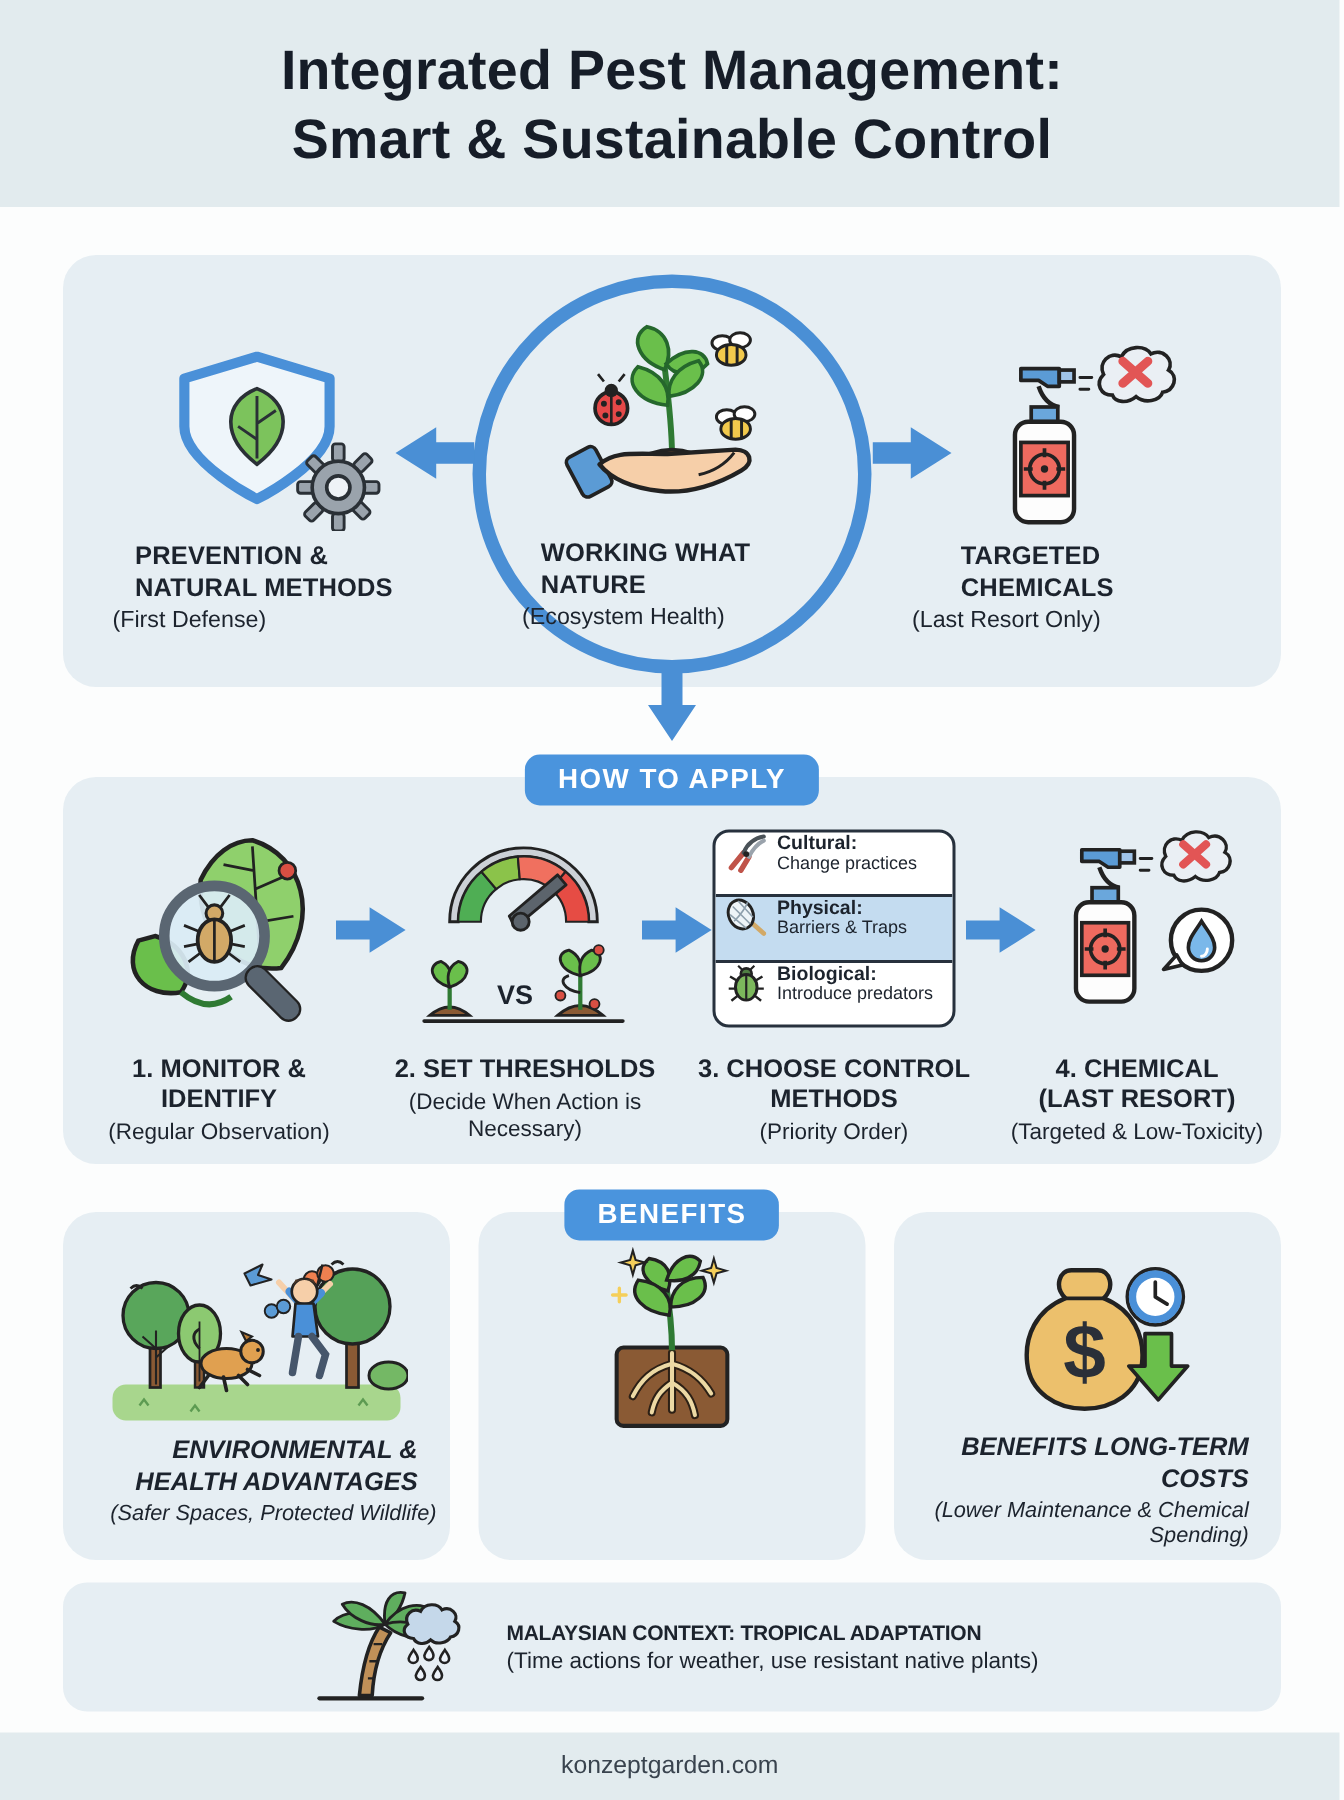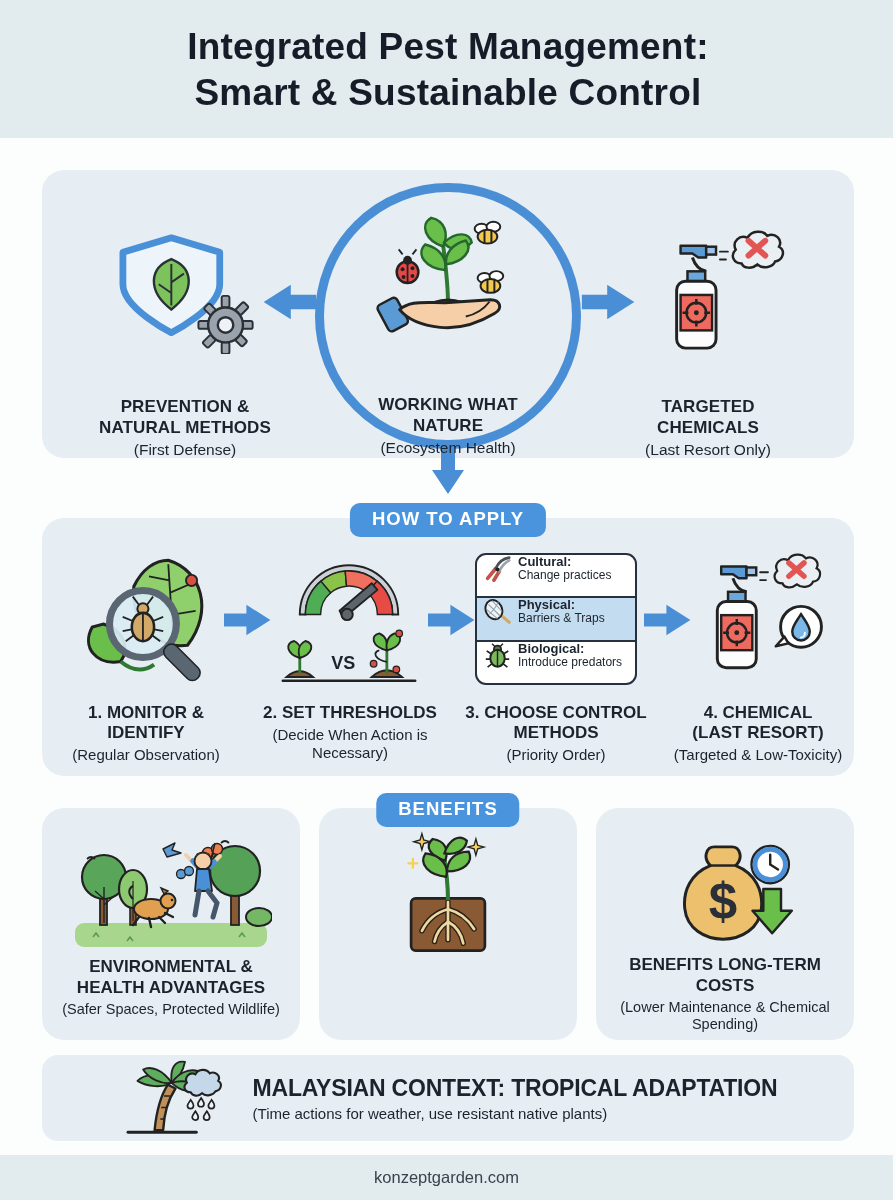--- a/index.html
+++ b/index.html
@@ -25,46 +25,46 @@
 
   .badge { position:absolute; transform:translateX(-50%); background:#4a94dd; color:#fff;
            font-weight:800; font-size:18.5px; letter-spacing:1px; line-height:1;
            padding:7px 22px 8px; border-radius:10px; white-space:nowrap; z-index:6; }
 
   .ring { position:absolute; left:315px; top:183px; width:266px; height:266px;
           border:9px solid #4a8fd5; border-radius:50%; z-index:2; }
   .icon-box { position:absolute; z-index:3; }
   .icon-box svg { display:block; width:100%; height:100%; }
 
-  .item-text { position:absolute; text-align:center; z-index:4;margin-top:36px; }
+  .item-text { position:absolute; z-index:4; }
   .item-title { font-weight:800; font-size:17px; line-height:21px; letter-spacing:0.1px; margin:0 auto; }
   .item-sub   { font-size:15.5px; line-height:19px; margin-top:2px; }
 
   .step-text { position:absolute; text-align:center; z-index:4; }
   .step-title { font-weight:800; font-size:17px; line-height:20px; margin:0 auto; }
   .step-sub { font-size:15px; line-height:17.5px; margin-top:3px; }
 
   .h-arrow, .v-arrow, .side-arrow { position:absolute; z-index:3; }
 
   .methods-box { position:absolute; left:475px; top:553px; width:162px; height:132px;
                  background:#fff; border:2.5px solid #27313d; border-radius:11px;
                  overflow:hidden; display:flex; flex-direction:column; z-index:4; }
   .m-row { flex:1; display:flex; align-items:flex-start; gap:7px; padding:0 7px; }
   .m-row + .m-row { border-top:2px solid #27313d; }
   .m-row.hl { background:#c4dcf0; }
   .m-row svg { width:27px; height:27px; flex-shrink:0; }
   .m-label { font-weight:800; font-size:13px; line-height:14px; }
   .m-desc  { font-size:12px; line-height:13px; }
 
-  .card-text { position:absolute; text-align:center; z-index:4; }
+  .card-text { position:absolute; text-align:right; z-index:4;font-style:italic; }
   .card-title { font-weight:800; font-size:17px; line-height:20.5px; margin:0 auto; }
   .card-sub { font-size:14.5px; line-height:17px; margin-top:3px; }
 
   .ctx-text { text-align:left; }
-  .ctx-title { font-weight:800; font-size:23px; letter-spacing:-0.2px;text-align:right; }
+  .ctx-title { font-weight:800; font-size:14px; letter-spacing:-0.2px; }
   .ctx-sub { font-size:15px; margin-top:3px; }
 
   .footer-text { font-size:16.5px; color:#39434e; }
 </style>
 </head>
 <body>
 
 <div class="canvas">
 
   <div class="band top"></div>

